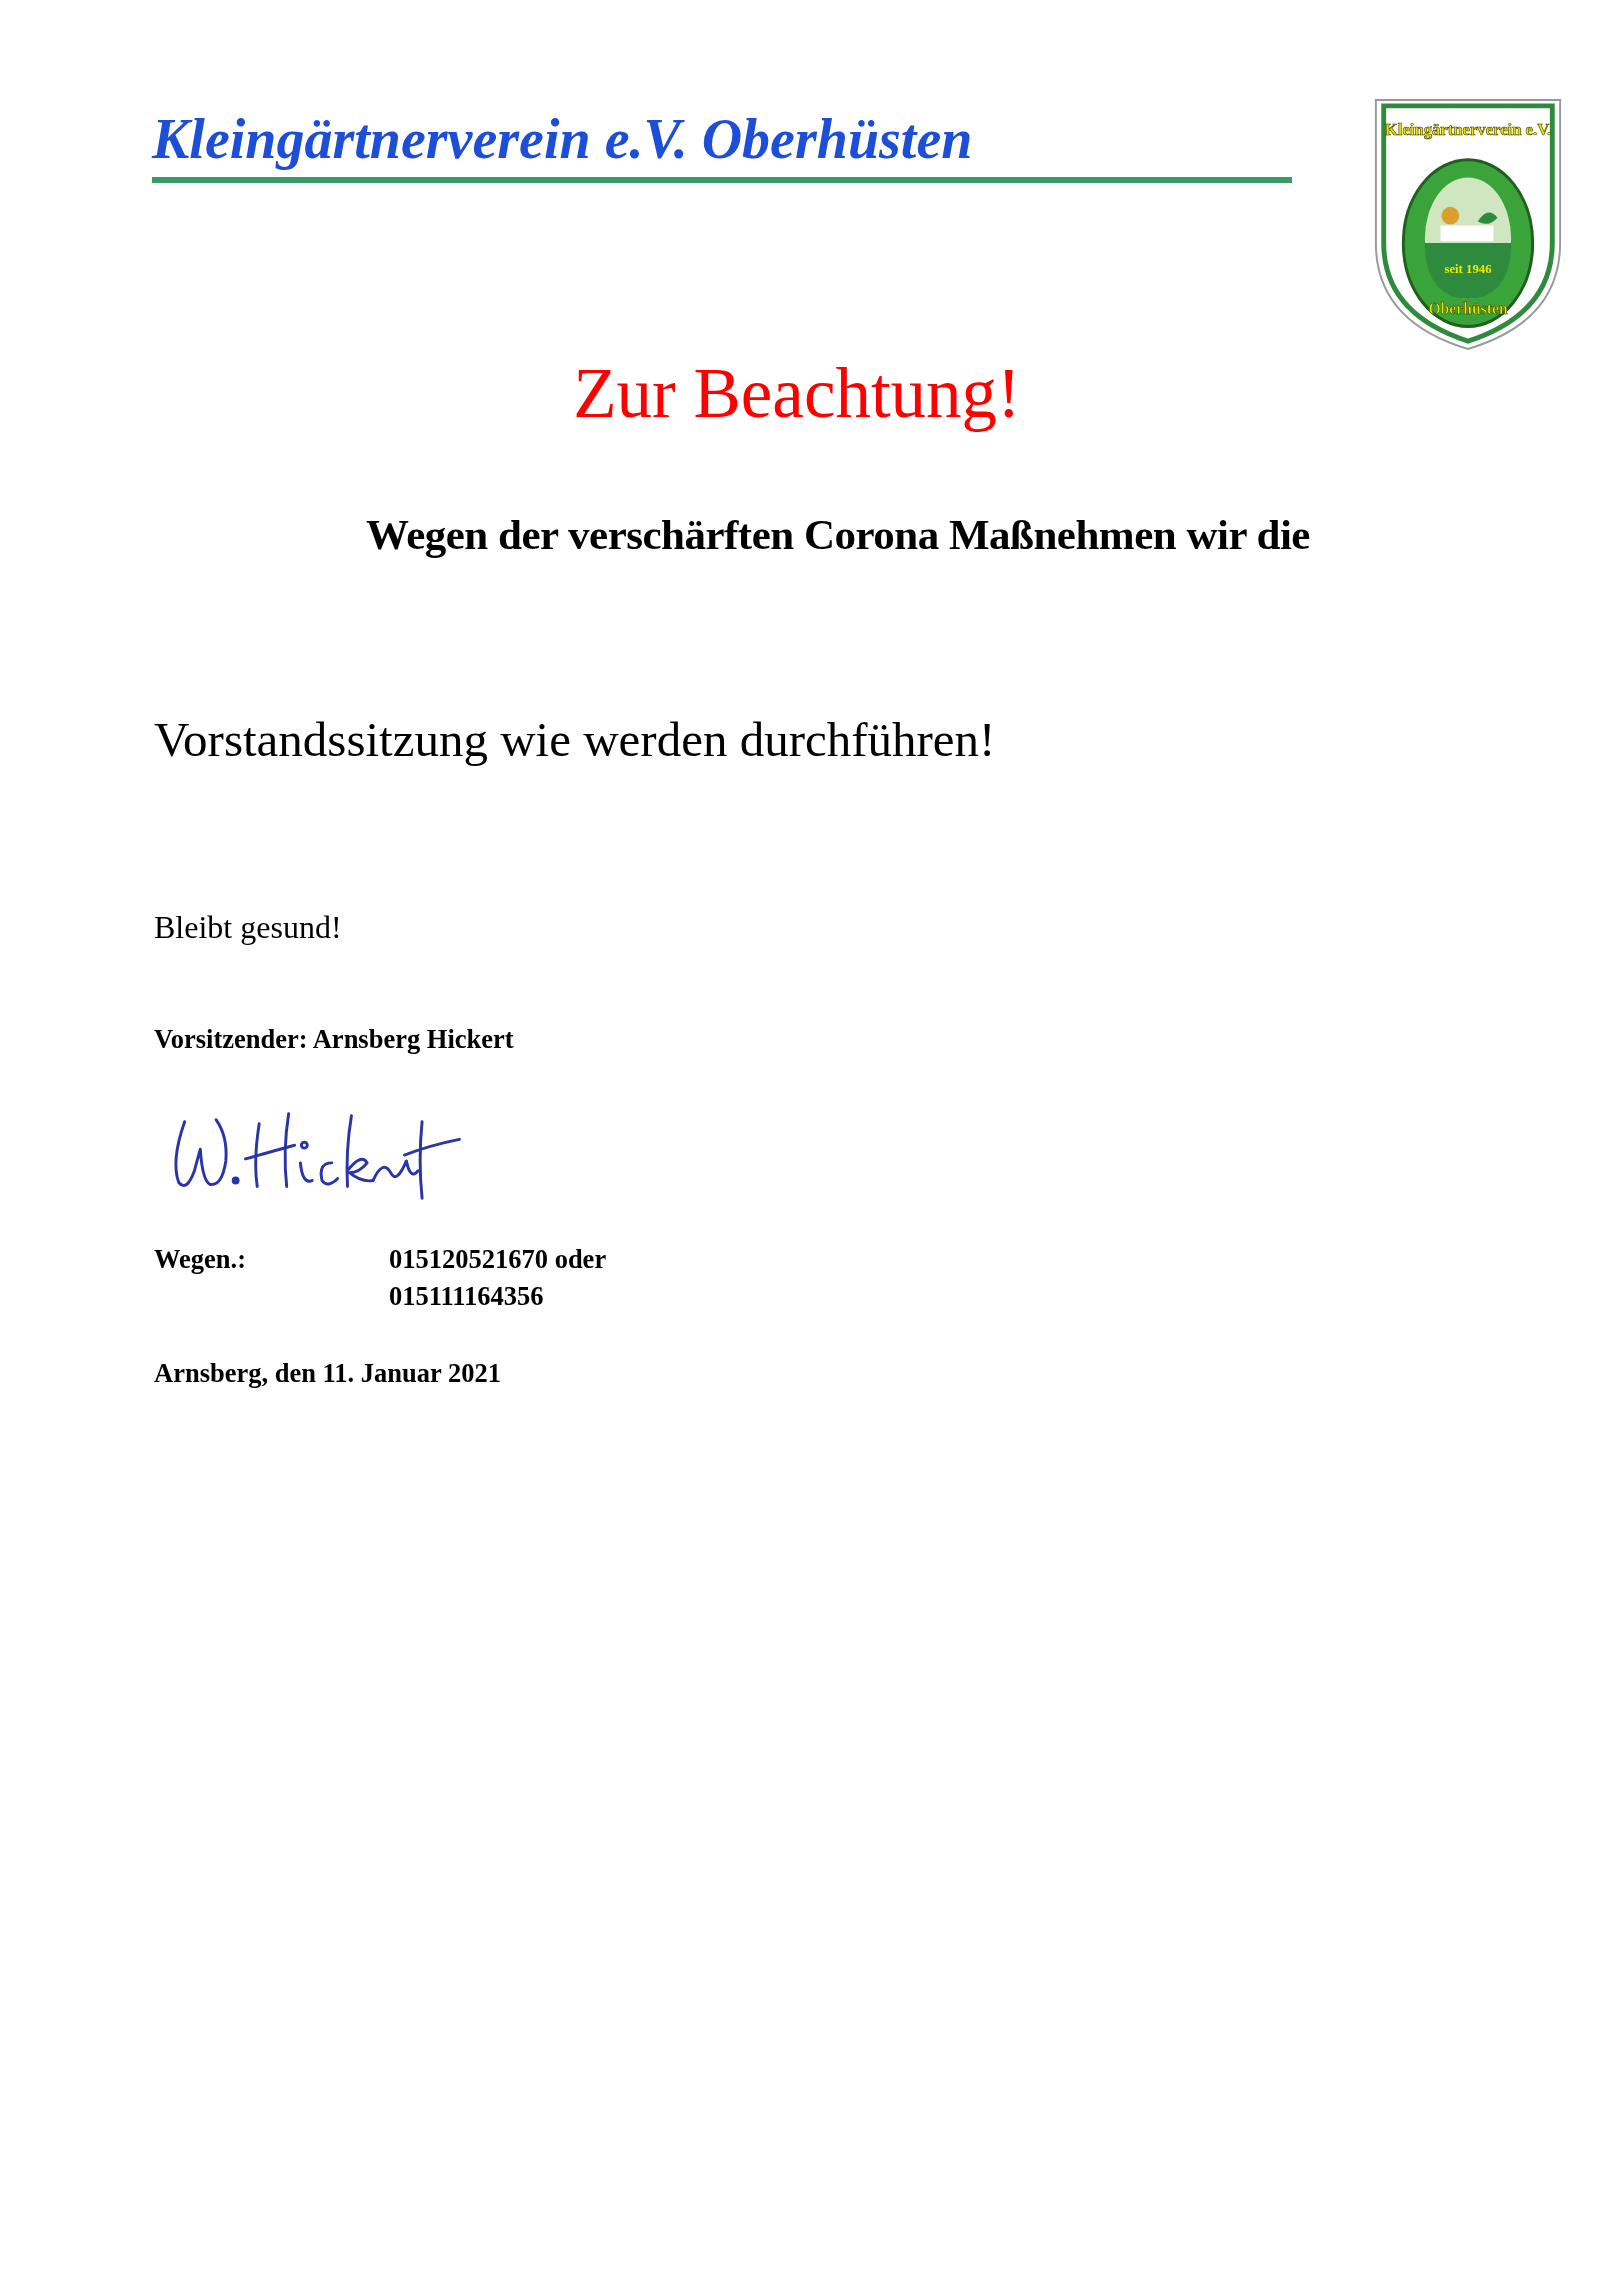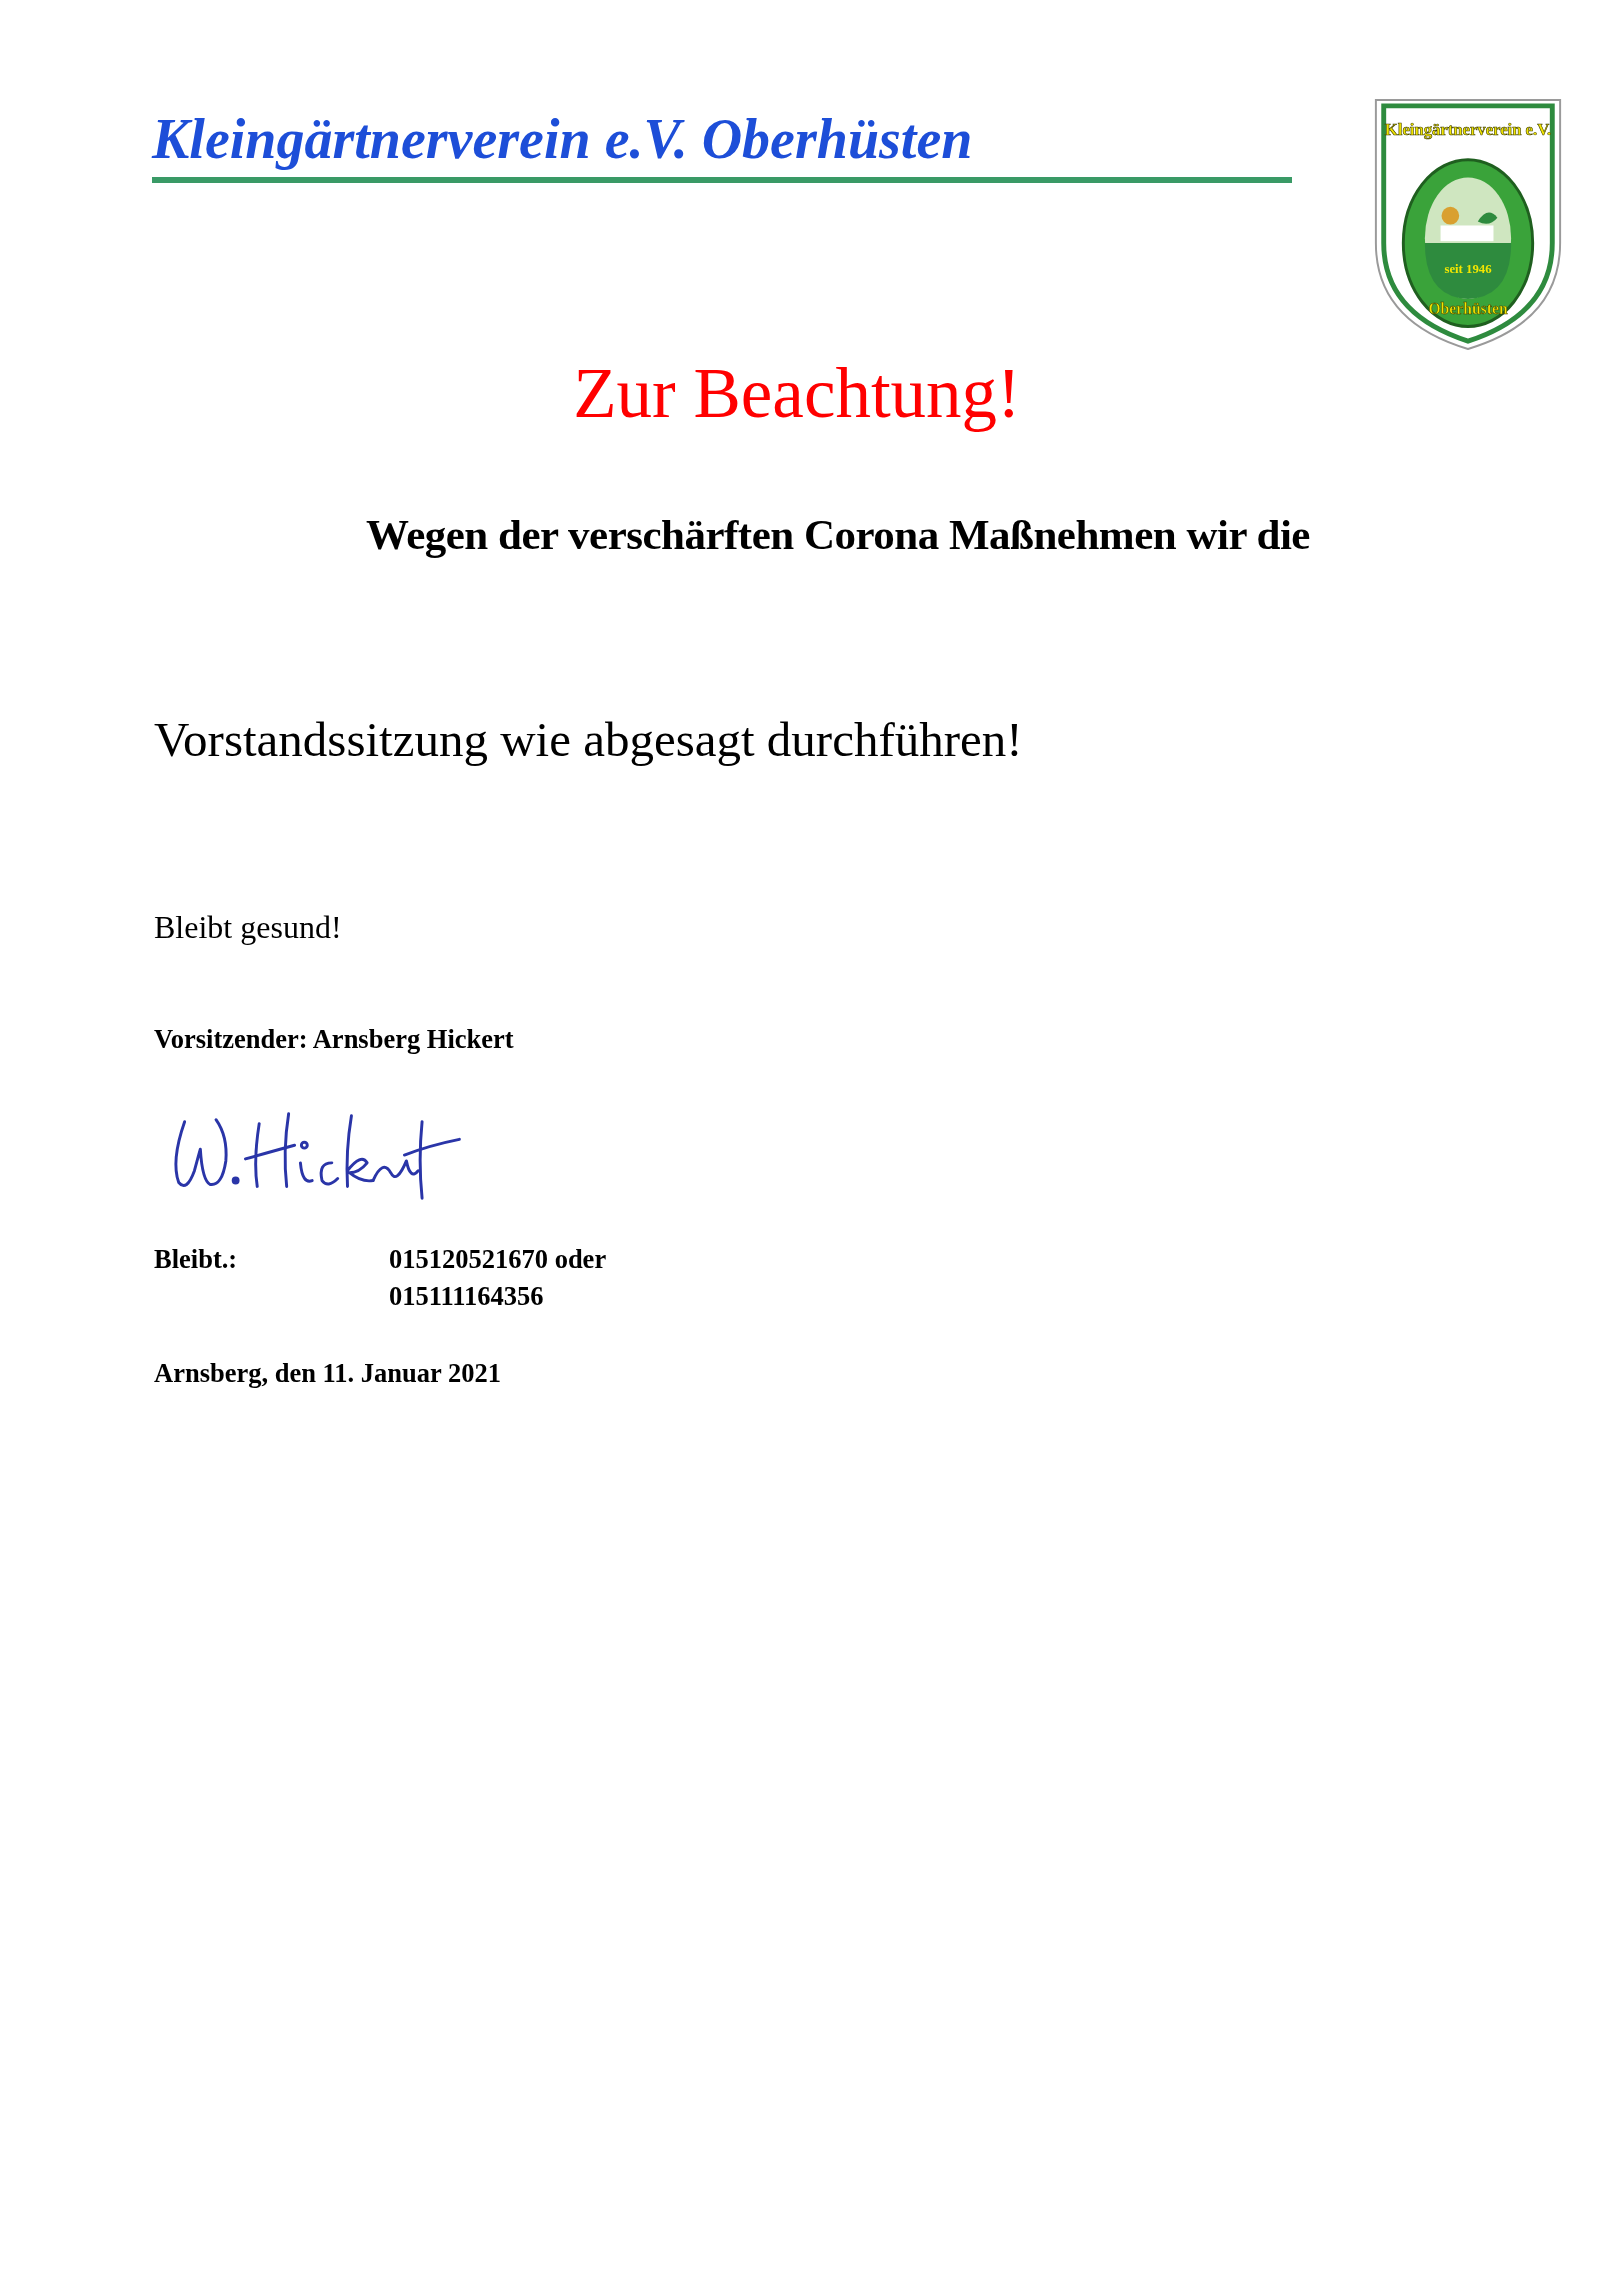--- a/index.html
+++ b/index.html
@@ -53,21 +53,21 @@
   </svg>
 </div>
 
 <div class="abs notice-heading">Zur Beachtung!</div>
 
 <div class="abs main-msg">
   <div>Wegen der verschärften Corona Maßnehmen wir die</div>
 </div>
 
 <div class="abs body-text">
-  <div>Vorstandssitzung wie abgesagt durchführen!</div>
+  <div>Vorstandssitzung wie werden durchführen!</div>
 </div>
 
 <div class="abs greeting">Bleibt gesund!</div>
 
 <div class="abs signer">Vorsitzender: Arnsberg Hickert</div>
 
 <div class="abs signature">
   <svg width="314" height="108" viewBox="0 0 320 110" xmlns="http://www.w3.org/2000/svg" fill="none" stroke="#2a35a8" stroke-width="3" stroke-linecap="round" stroke-linejoin="round">
     <path d="M20 20 Q6 60 14 82 Q22 92 30 70 Q34 55 36 48 Q38 80 46 84 Q58 86 62 60 Q64 35 52 18"></path>
     <circle cx="72" cy="80" r="2.5" fill="#2a35a8"></circle>
@@ -77,21 +77,21 @@
     <circle cx="142" cy="44" r="3"></circle>
     <path d="M138 62 Q140 84 150 80"></path>
     <path d="M170 62 Q156 62 160 80 Q166 88 176 78"></path>
     <path d="M190 14 Q184 50 186 86 M186 70 Q200 52 206 62 Q198 72 188 72 Q200 82 212 80"></path>
     <path d="M212 80 Q222 58 230 72 Q236 84 246 60 Q250 80 258 70"></path>
     <path d="M262 20 Q258 60 262 98 M244 54 Q270 44 300 38"></path>
   </svg>
 </div>
 
 <div class="abs contact">
-  <span class="contact-label">Bleibt.:</span>
+  <span class="contact-label">Wegen.:</span>
   <div class="contact-numbers">
     <div>015120521670 oder</div>
     <div>015111164356</div>
   </div>
 </div>
 
 <div class="abs date-line">Arnsberg, den 11. Januar 2021</div>
 
 
 </body></html>

